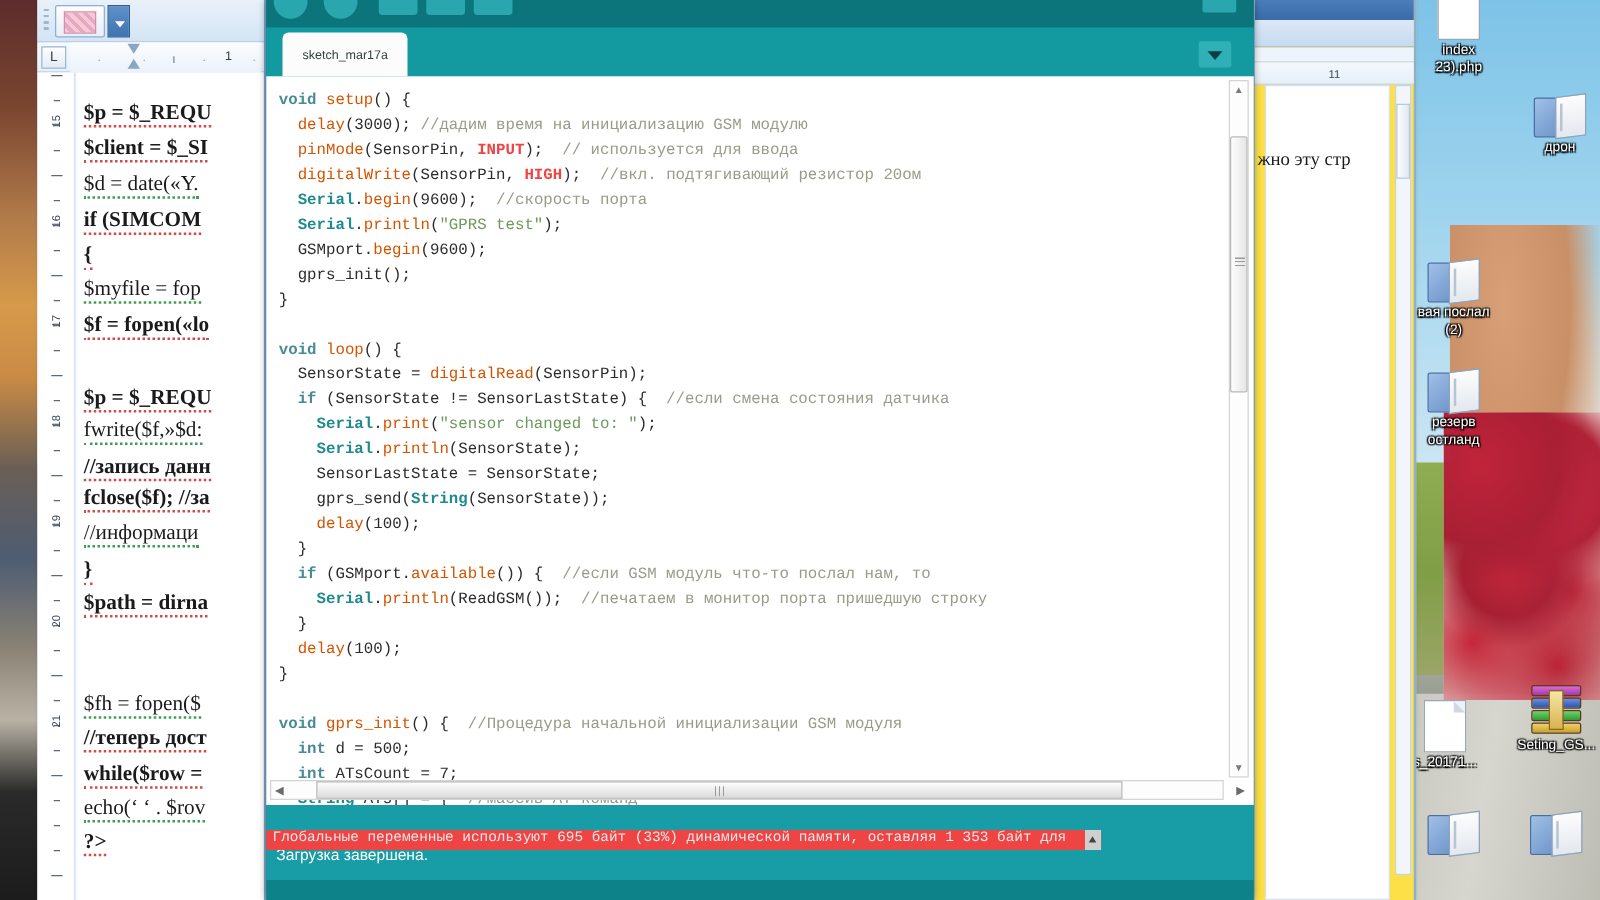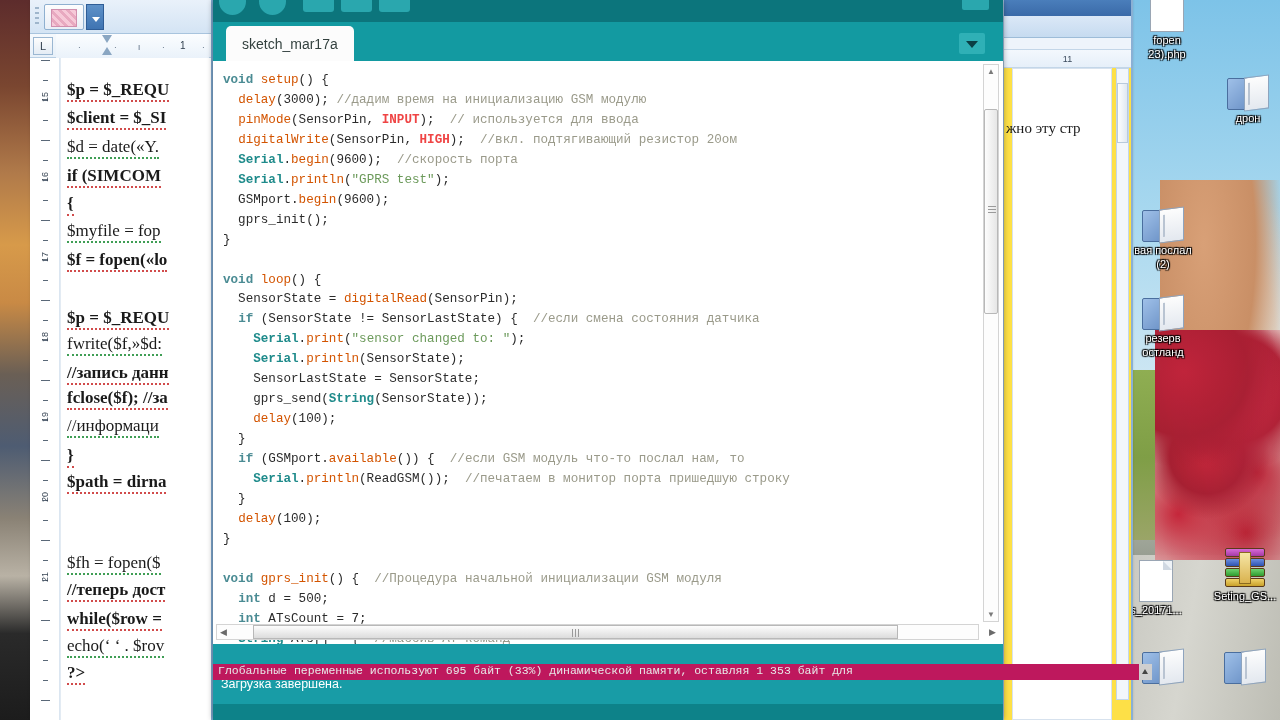--- a/index.html
+++ b/index.html
@@ -186,21 +186,21 @@
     border-radius:50%; background:#2aa7ae; }
   .ar-btn-sq { position:absolute; top:-6px; width:31px; height:18px;
     border-radius:3px; background:#2aa7ae; }
   .ar-btn-right { position:absolute; right:14px; top:-4px; width:27px; height:14px;
     border-radius:2px; background:#2aa7ae; }
 
   .ar-tabbar { height:39px; background:#139aa1; position:relative; }
   .ar-tab {
     position:absolute; left:13px; top:4px; height:35px; padding:0 16px;
     background:#fcfcfc; border-radius:5px 5px 0 0;
-    font-size:14px; color:#33413f; line-height:37px;
+    font-size:10px; color:#33413f; line-height:37px;
   }
   .ar-tabmenu { position:absolute; right:18px; top:11px; width:26px; height:21px;
     background:#2fb0b6; border-radius:2px; }
   .ar-tabmenu:after { content:""; position:absolute; left:7px; top:8px;
     border-left:6px solid transparent; border-right:6px solid transparent;
     border-top:7px solid #0a3e44; }
 
   .ar-editor {
     position:absolute; left:0; top:61px; width:790px; height:583px;
     background:#ffffff; overflow:hidden;
@@ -242,22 +242,22 @@
   .ar-hsb .arr.l { left:3px; } .ar-hsb .arr.r { right:-18px; }
 
   .ar-status {
     position:absolute; left:0; top:668px; width:790px; height:36px;
     background:#189ca6; color:#ffffff; font-size:12.5px;
     padding:9px 0 0 8px;
   }
   .ar-gap { position:absolute; left:0; top:644px; width:790px; height:24px;
     background:#189ca6; }
   .ar-console {
-    position:absolute; left:0; top:664px; width:939px; height:16px;
-    background:#be185d; color:#e8e8e8;
+    position:absolute; left:0; top:664px; width:668px; height:16px;
+    background:#ef4444; color:#e8e8e8;
     font-family:"Liberation Mono","DejaVu Sans Mono",monospace;
     font-size:11.5px; padding-left:5px; white-space:nowrap; overflow:hidden;
   }
   .ar-console .csb { position:absolute; right:0; top:0; width:13px; height:16px;
     background:#cfcfcf; }
   .ar-console .csb:after { content:""; position:absolute; left:3px; top:5px;
     border-left:3.5px solid transparent; border-right:3.5px solid transparent;
     border-bottom:5px solid #444; }
 </style>
 </head>
@@ -267,21 +267,21 @@
   <div class="wp-sky"></div>
   <div class="wp-grass"></div>
   <div class="wp-road2"></div>
   <div class="wp-road"></div>
   <div class="wp-person"></div>
   <div class="lace"></div>
   <div class="wp-left-strip"></div>
 
   <div class="dicon" style="left:1124px;top:-10px">
     <div class="docicon"></div>
-    <div class="lbl">fopen</div>
+    <div class="lbl">index</div>
     <div class="lbl">23).php</div>
   </div>
 
   <div class="dicon" style="left:1205px;top:76px">
     <div class="folder">
       <div class="back"></div>
         <div class="door"></div>
     </div>
     <div class="lbl">дрон</div>
   </div>

